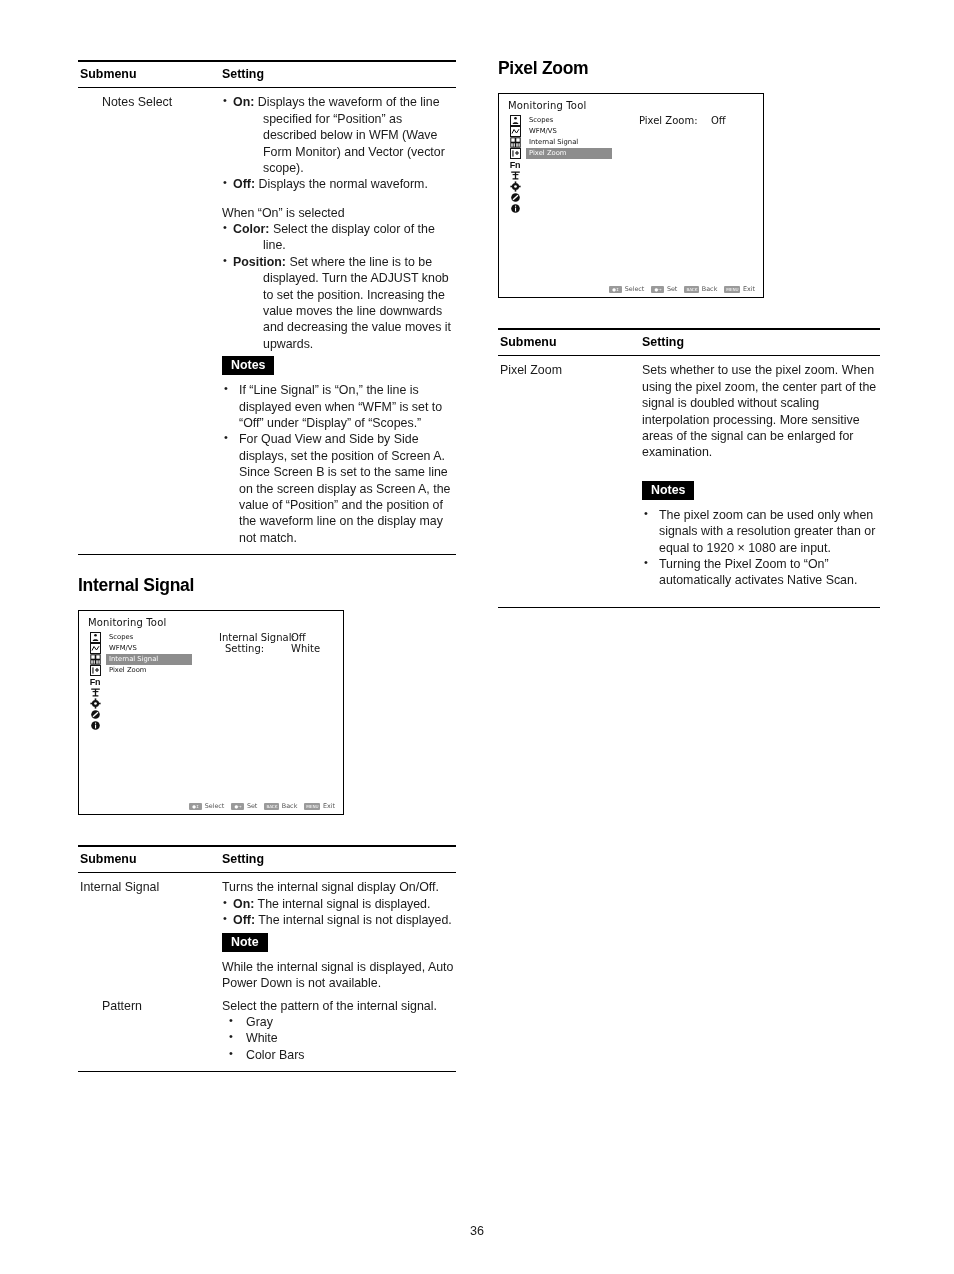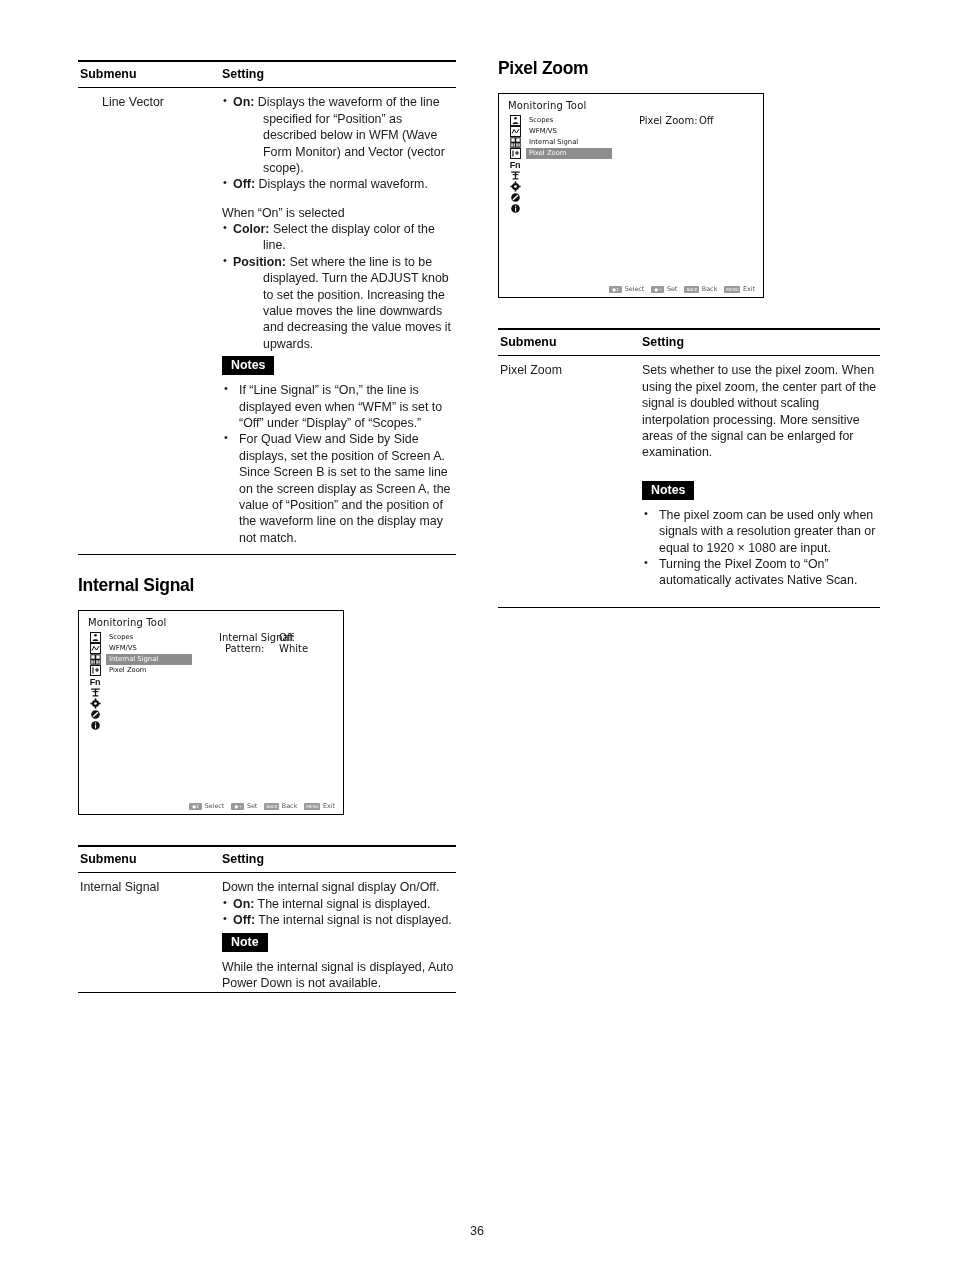--- a/index.html
+++ b/index.html
@@ -220,21 +220,21 @@
   }
   .osd-values .vr {
     height: 11px;
     line-height: 11px;
     white-space: nowrap;
     font-size: 10px;
     position: relative;
   }
   .osd-values .vr .vlabel { position: absolute; left: 0; }
   .osd-values .vr .vlabel.ind { left: 6px; }
-  .osd-values .vr .vval { position: absolute; left: 60px; }
+  .osd-values .vr .vval { position: absolute; left: 72px; }
 
   .osd-statusbar {
     position: absolute;
     left: 0;
     right: 0;
     bottom: 4px;
     display: flex;
     justify-content: flex-end;
     align-items: center;
     gap: 7px;
@@ -282,21 +282,21 @@
 
     <table class="spec-table">
       <thead>
         <tr>
           <th class="c1">Submenu</th>
           <th class="c2">Setting</th>
         </tr>
       </thead>
       <tbody>
         <tr>
-          <td class="c1">Line Vector</td>
+          <td class="c1">Notes Select</td>
           <td class="c2">
             <ul class="dash">
               <li>
                 <span class="hang"><b>On:</b>
                 <span>Displays the waveform of the line specified for “Position” as described below in WFM (Wave Form Monitor) and Vector (vector scope).</span></span>
               </li>
               <li>
                 <span class="hang"><b>Off:</b>
                 <span>Displays the normal waveform.</span></span>
               </li>
@@ -408,21 +408,21 @@
         <div class="mi selected">Internal Signal</div>
         <div class="mi">Pixel Zoom</div>
       </div>
 
       <div class="osd-values">
         <div class="vr">
           <span class="vlabel">Internal Signal:</span>
           <span class="vval">Off</span>
         </div>
         <div class="vr">
-          <span class="vlabel ind">Pattern:</span>
+          <span class="vlabel ind">Setting:</span>
           <span class="vval">White</span>
         </div>
       </div>
 
       <div class="osd-statusbar">
         <span class="sb">
           <span class="key">●↕</span>
           <span>Select</span>
         </span>
         <span class="sb">
@@ -444,35 +444,46 @@
       <thead>
         <tr>
           <th class="c1">Submenu</th>
           <th class="c2">Setting</th>
         </tr>
       </thead>
       <tbody>
         <tr>
           <td class="c1 flush">Internal Signal</td>
           <td class="c2">
-            <div>Down the internal signal display On/Off.</div>
+            <div>Turns the internal signal display On/Off.</div>
             <ul class="dash">
               <li>
                 <span class="hang"><b>On:</b>
                 <span>The internal signal is displayed.</span></span>
               </li>
               <li>
                 <span class="hang"><b>Off:</b>
                 <span>The internal signal is not displayed.</span></span>
               </li>
             </ul>
             <div class="badge-wrap">
               <span class="note-badge">Note</span>
             </div>
             <div>While the internal signal is displayed, Auto Power Down is not available.</div>
+          </td>
+        </tr>
+        <tr class="last">
+          <td class="c1">Pattern</td>
+          <td class="c2">
+            <div>Select the pattern of the internal signal.</div>
+            <ul class="plain">
+              <li>Gray</li>
+              <li>White</li>
+              <li>Color Bars</li>
+            </ul>
           </td>
         </tr>
       </tbody>
     </table>
     <div style="border-bottom:1.1px solid #000;"></div>
 
   </div>
 
   <div class="col-right">
 

